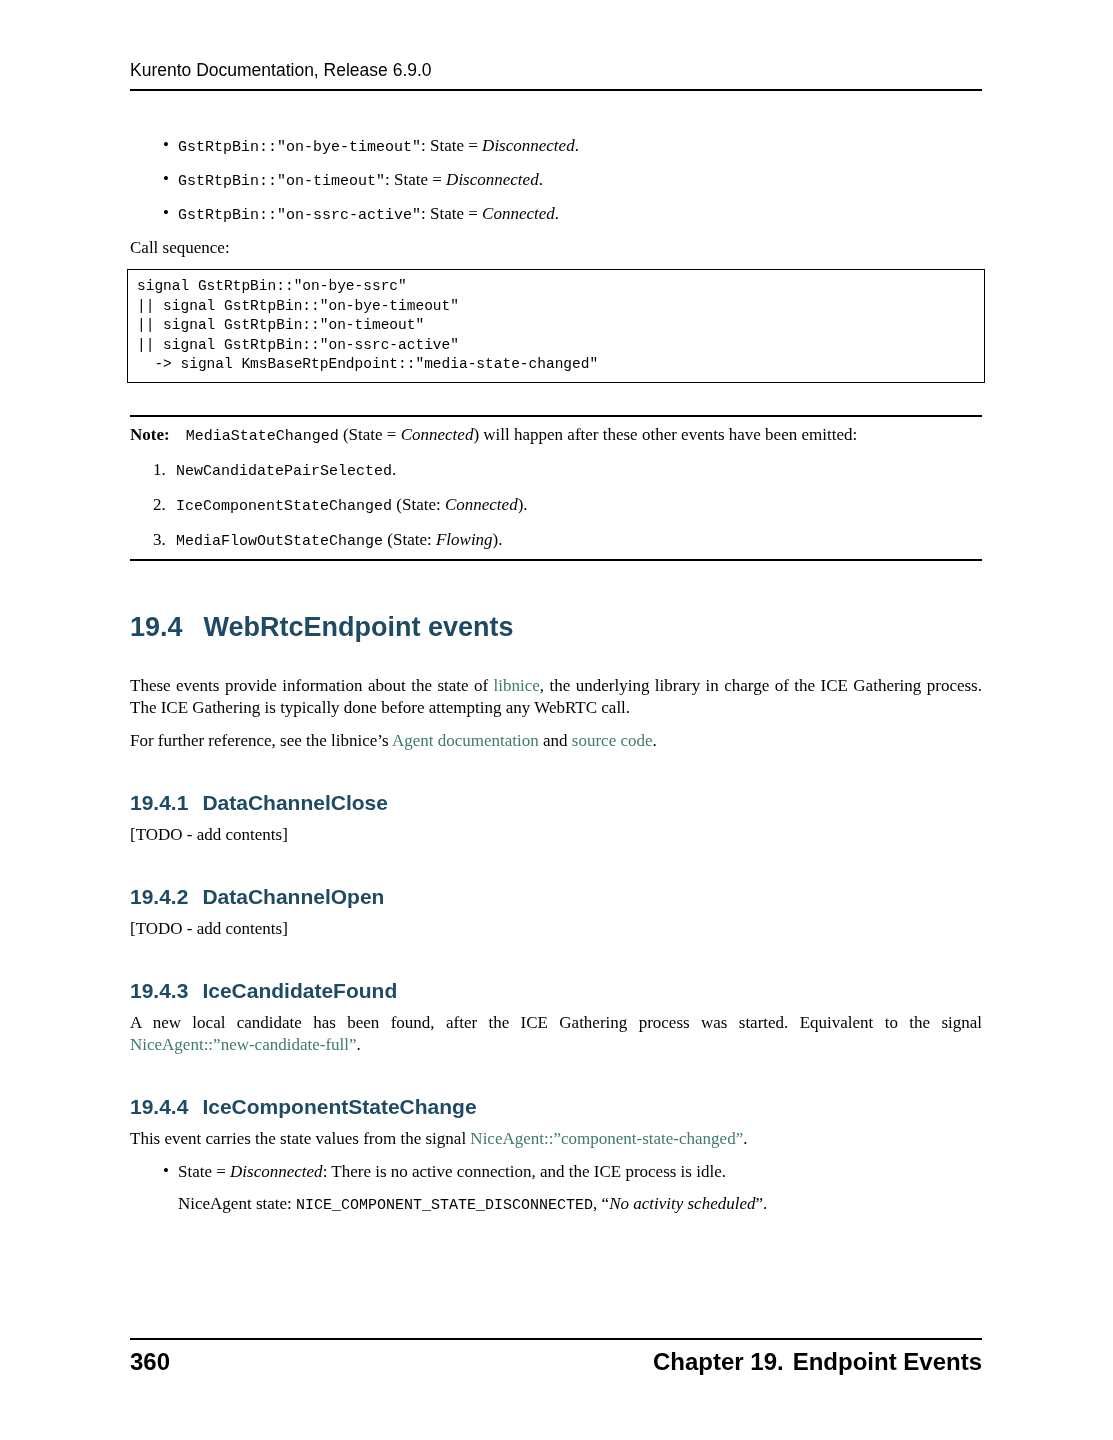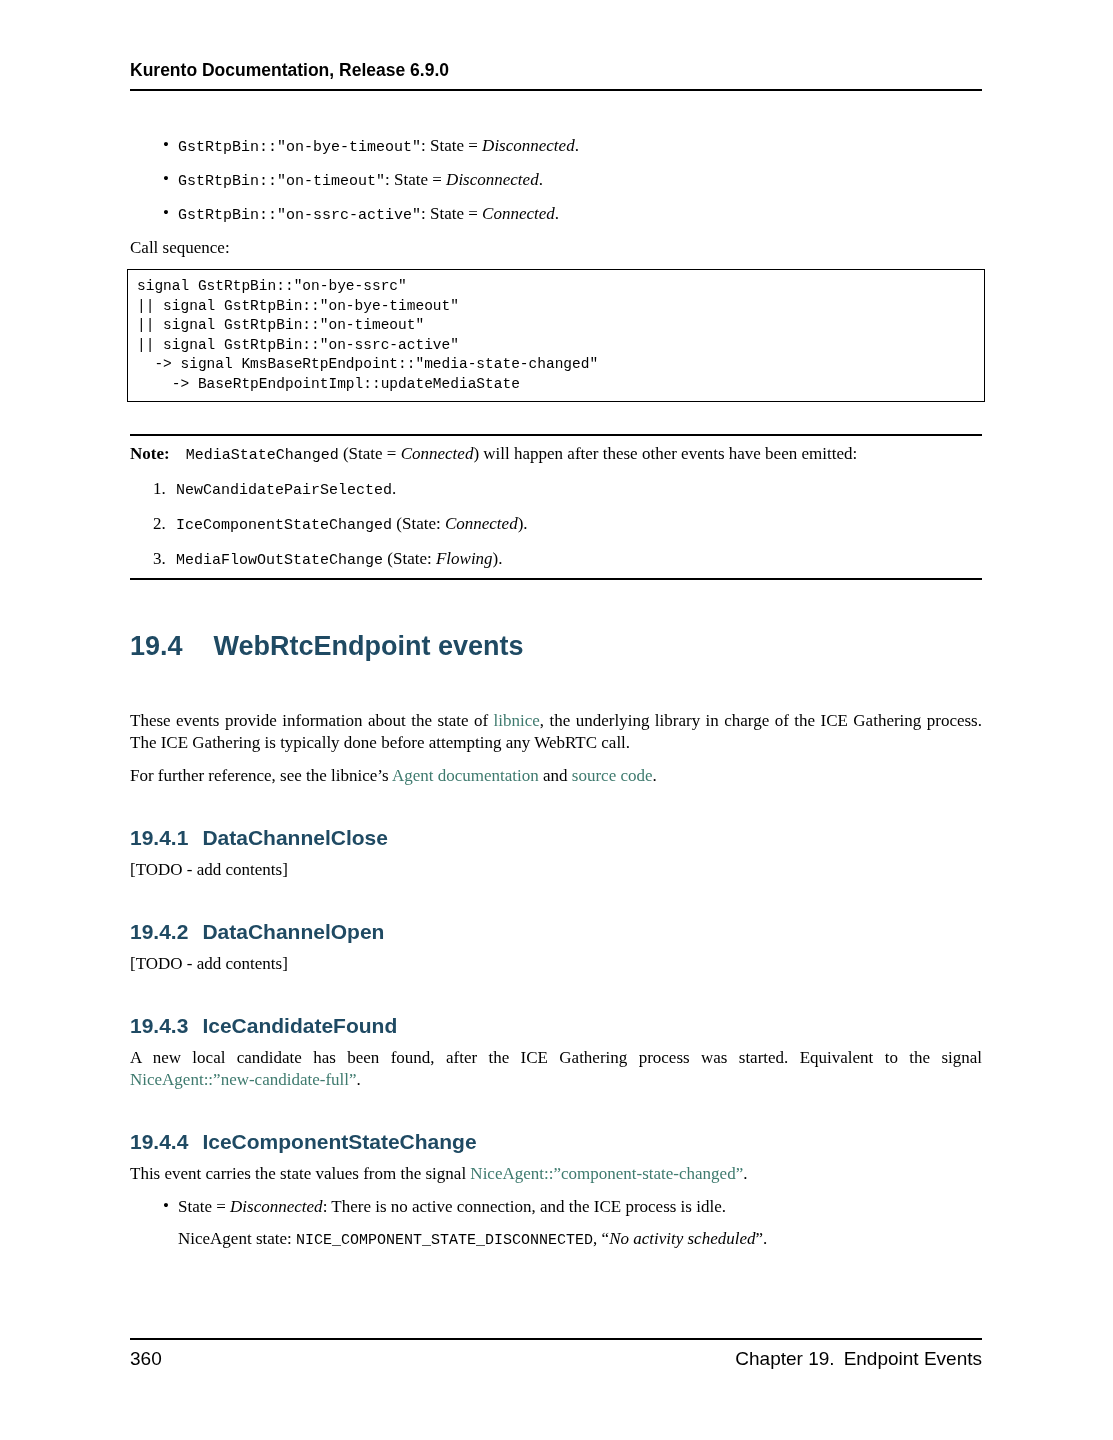--- a/index.html
+++ b/index.html
@@ -12,21 +12,21 @@
   body{
     width:1113px;height:1440px;position:relative;overflow:hidden;
     background:#ffffff;color:#000;
     font-family:"Liberation Serif", serif;font-size:17px;
   }
   .content{position:absolute;left:130px;right:131px;top:0;}
 
   
   .doc-header{
     margin-top:60px;padding-bottom:8px;border-bottom:2px solid var(--rule);
-    font-family:"Liberation Sans", sans-serif;font-weight:bold;font-size:17.5px;
+    font-family:"Liberation Sans", sans-serif;font-weight:normal;font-size:17.5px;
   }
 
   
   .blist{list-style:none;margin:0;padding:0;}
   .blist li{position:relative;padding-left:48px;line-height:22px;margin-top:10px;}
   .blist li:first-child{margin-top:0;}
   .blist .bullet{position:absolute;left:33px;top:-1px;}
   .top-bullets{margin-top:44px;}
 
   .body-text{margin:0;line-height:22px;}
@@ -51,41 +51,41 @@
   .note-label{font-weight:bold;margin-right:16px;}
   .note ol{list-style:none;margin:11px 0 0;padding:0;}
   .note li{position:relative;padding-left:46px;line-height:22px;margin-top:11px;}
   .note .num{position:absolute;left:23px;}
 
   
   h2{
     font-family:"Liberation Sans", sans-serif;font-weight:bold;color:var(--heading);
     font-size:27px;line-height:32px;margin:50px 0 0;
   }
-  h2 .h-num{margin-right:31px;}
+  h2 .h-num{margin-right:21px;}
   h3{
     font-family:"Liberation Sans", sans-serif;font-weight:bold;color:var(--heading);
     font-size:21px;line-height:26px;margin:38px 0 0;
   }
   h3 .h-num{margin-right:14px;text-align:right;}
 
   a.link{color:var(--link);text-decoration:none;cursor:pointer;}
 
-  .p-after-h2{margin-top:48px;}
+  .p-after-h2{margin-top:32px;}
   .p-std{margin-top:8px;}
   .p-gap-sm{margin-top:11px;}
   .single-bullet{margin-top:11px;}
   .agent-line{margin-top:10px;padding-left:48px;}
 
   
   .footer{
     position:absolute;left:130px;right:131px;top:1338px;
     border-top:2px solid var(--rule);padding-top:8px;
     display:flex;justify-content:space-between;
-    font-family:"Liberation Sans", sans-serif;font-weight:normal;font-size:19px;
+    font-family:"Liberation Sans", sans-serif;font-weight:bold;font-size:24px;
   }
   .chap-title{margin-left:9px;text-align:right;}
 </style>
 </head>
 <body>
 
 <div class="content">
 
   <div class="doc-header">
     <span>Kurento Documentation, Release 6.9.0</span>
@@ -104,21 +104,20 @@
   </ul>
 
   <p class="body-text call-seq">Call sequence:</p>
 
   <div class="code-block">
     <span class="code-line">signal GstRtpBin::"on-bye-ssrc"</span>
     <span class="code-line">|| signal GstRtpBin::"on-bye-timeout"</span>
     <span class="code-line">|| signal GstRtpBin::"on-timeout"</span>
     <span class="code-line">|| signal GstRtpBin::"on-ssrc-active"</span>
     <span class="code-line">  -&gt; signal KmsBaseRtpEndpoint::"media-state-changed"</span>
-    <span class="code-line">    -&gt; BaseRtpEndpointImpl::updateMediaState</span>
   </div>
 
   <div class="note">
     <p class="body-text">
       <span class="note-label">Note:</span><span class="mono">MediaStateChanged</span><span> (State = </span><em>Connected</em><span>) will happen after these other events have been emitted:</span>
     </p>
     <ol>
       <li>
         <span class="num">1.</span><span class="mono">NewCandidatePairSelected</span><span></span><em></em><span>.</span>
       </li>

